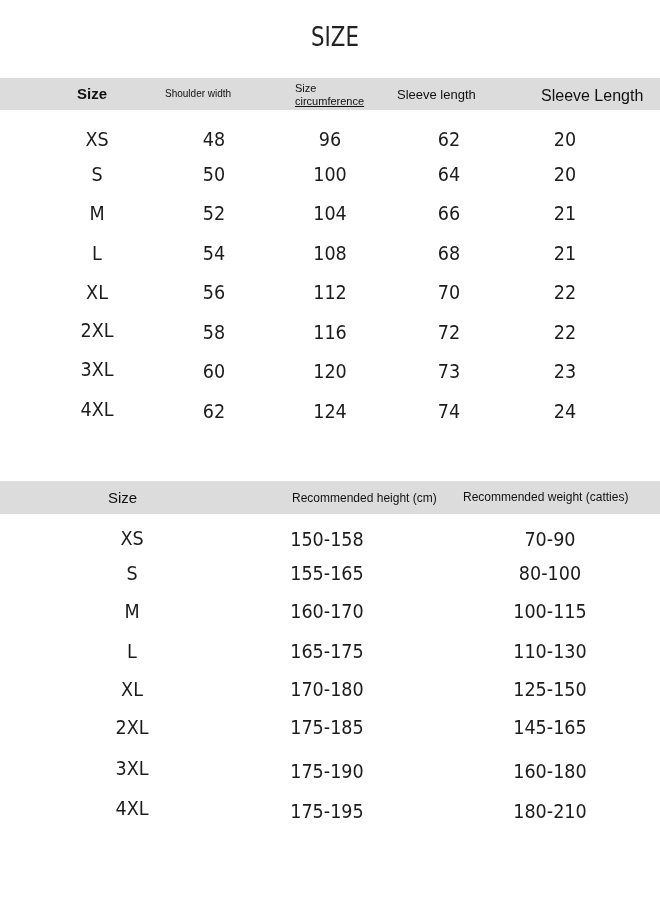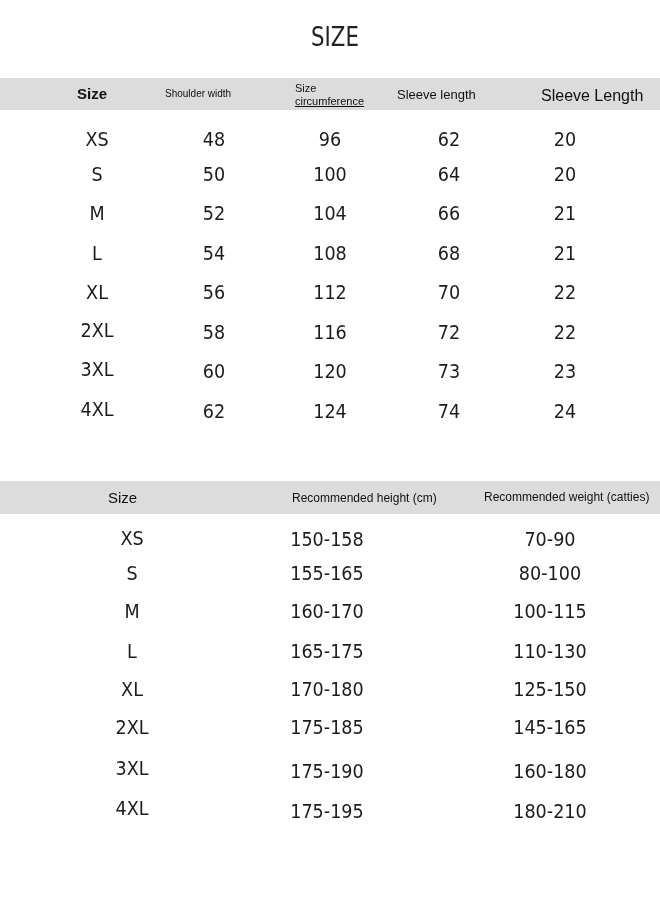--- a/index.html
+++ b/index.html
@@ -112,21 +112,21 @@
   <div class="cell" style="left:72px;width:50px;top:397px;">4XL</div>
   <div class="cell" style="left:189px;width:50px;top:399px;">62</div>
   <div class="cell" style="left:300px;width:60px;top:399px;">124</div>
   <div class="cell" style="left:424px;width:50px;top:399px;">74</div>
   <div class="cell" style="left:540px;width:50px;top:399px;">24</div>
 </div>
 
 <div class="hdr hdr2"></div>
 <div class="hcell" style="left:108px; top:489px; font-size:15px;">Size</div>
 <div class="hcell" style="left:248px; top:491px; font-size:12px;margin-left:44px;">Recommended height (cm)</div>
-<div class="hcell" style="left:484px; top:490px; font-size:12px;">Recommended weight (catties)</div>
+<div class="hcell" style="left:463px; top:490px; font-size:12px;">Recommended weight (catties)</div>
 
 <div>
   <div class="cell" style="left:107px;width:50px;top:526px;">XS</div>
   <div class="cell" style="left:277px;width:100px;top:527px;">150-158</div>
   <div class="cell" style="left:500px;width:100px;top:527px;">70-90</div>
 
   <div class="cell" style="left:107px;width:50px;top:561px;">S</div>
   <div class="cell" style="left:277px;width:100px;top:561px;">155-165</div>
   <div class="cell" style="left:500px;width:100px;top:561px;">80-100</div>
 

